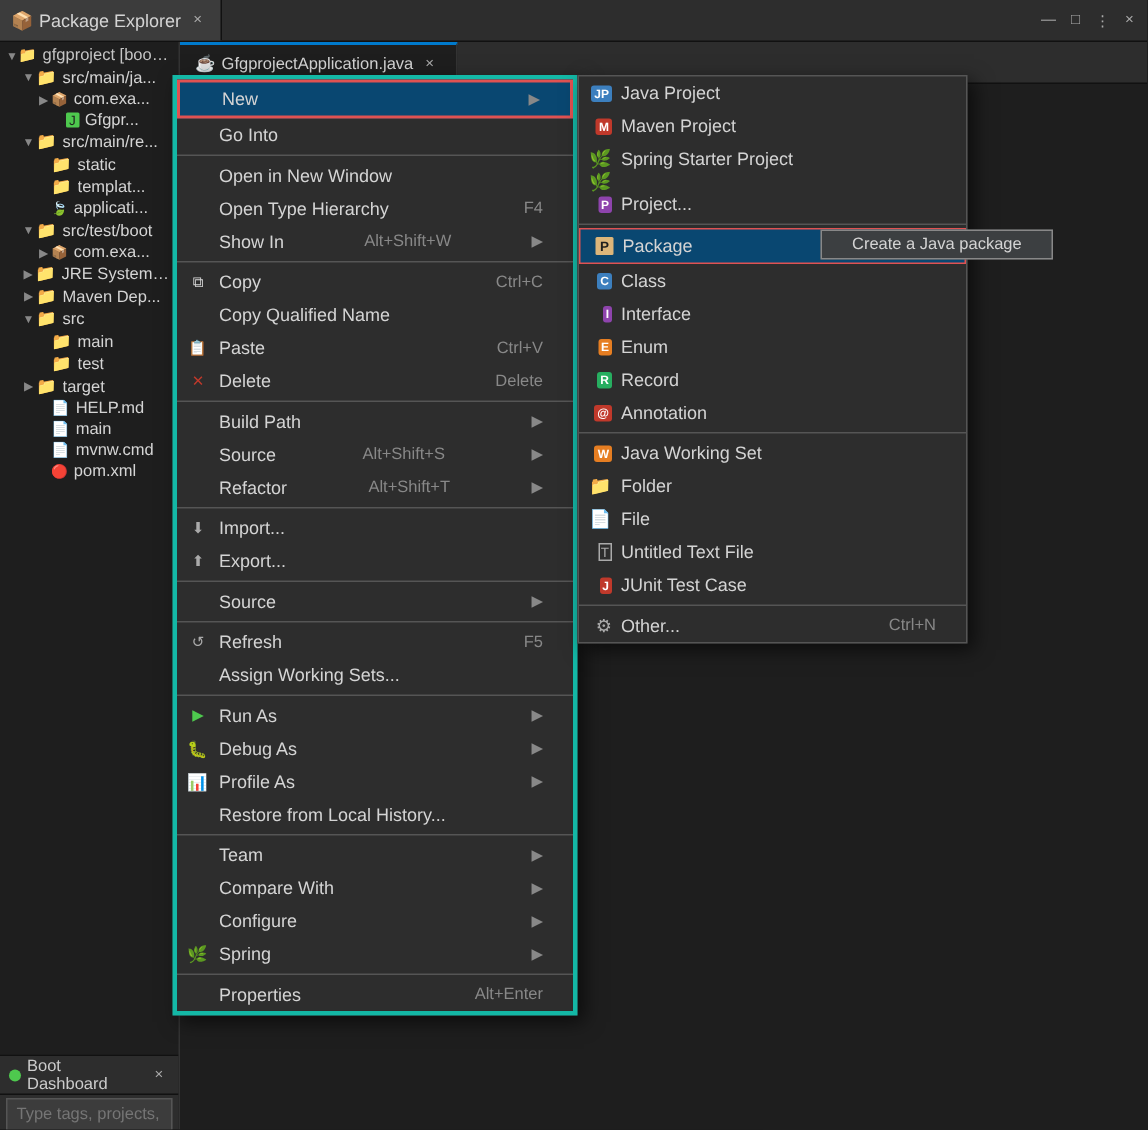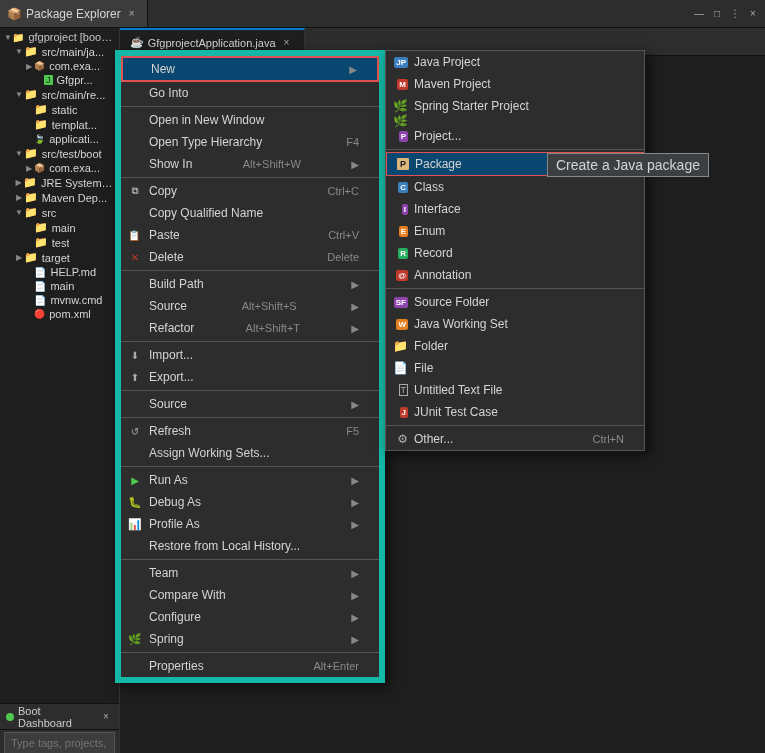--- a/index.html
+++ b/index.html
@@ -182,21 +182,21 @@
     
     .context-menu-overlay {
       position: absolute;
       top: 50px;
       left: 115px;
       z-index: 100;
     }
 
     .context-menu {
       background: #2d2d2d;
-      border: 6px solid #14b8a6;
+      border: 3px solid #14b8a6;
       min-width: 270px;
       box-shadow: 4px 4px 12px rgba(0,0,0,0.6);
     }
 
     .menu-item {
       display: flex;
       align-items: center;
       padding: 4px 20px 4px 28px;
       cursor: pointer;
       position: relative;
@@ -271,22 +271,22 @@
       display: flex;
       align-items: center;
       justify-content: flex-end;
     }
 
     
     .tooltip {
       position: absolute;
       background: #3c3f41;
       border: 1px solid #888;
-      padding: 3px 8px;
-      font-size: 14px;
+      padding: 3px 20px;
+      font-size: 11px;
       color: #d4d4d4;
       white-space: nowrap;
       top: 0;
       left: 160px;
       pointer-events: none;
     }
 
     
     .icon-jp { background: #3c7fbe; color: white; font-size: 8px; font-weight: bold; padding: 1px 2px; border-radius: 2px; }
     .icon-mp { background: #c0392b; color: white; font-size: 8px; font-weight: bold; padding: 1px 2px; border-radius: 2px; }
@@ -668,26 +668,20 @@
       </div>
 
       <div class="submenu-item">
         <span class="submenu-icon">
           <span class="icon-ann-at">@</span>
         </span>
         <span>Annotation</span>
       </div>
       <div class="menu-separator"></div>
 
-      <div class="submenu-item">
-        <span class="submenu-icon">
-          <span class="icon-sf">SF</span>
-        </span>
-        <span>Source Folder</span>
-      </div>
 
       <div class="submenu-item">
         <span class="submenu-icon">
           <span class="icon-jw">W</span>
         </span>
         <span>Java Working Set</span>
       </div>
 
       <div class="submenu-item">
         <span class="submenu-icon">

